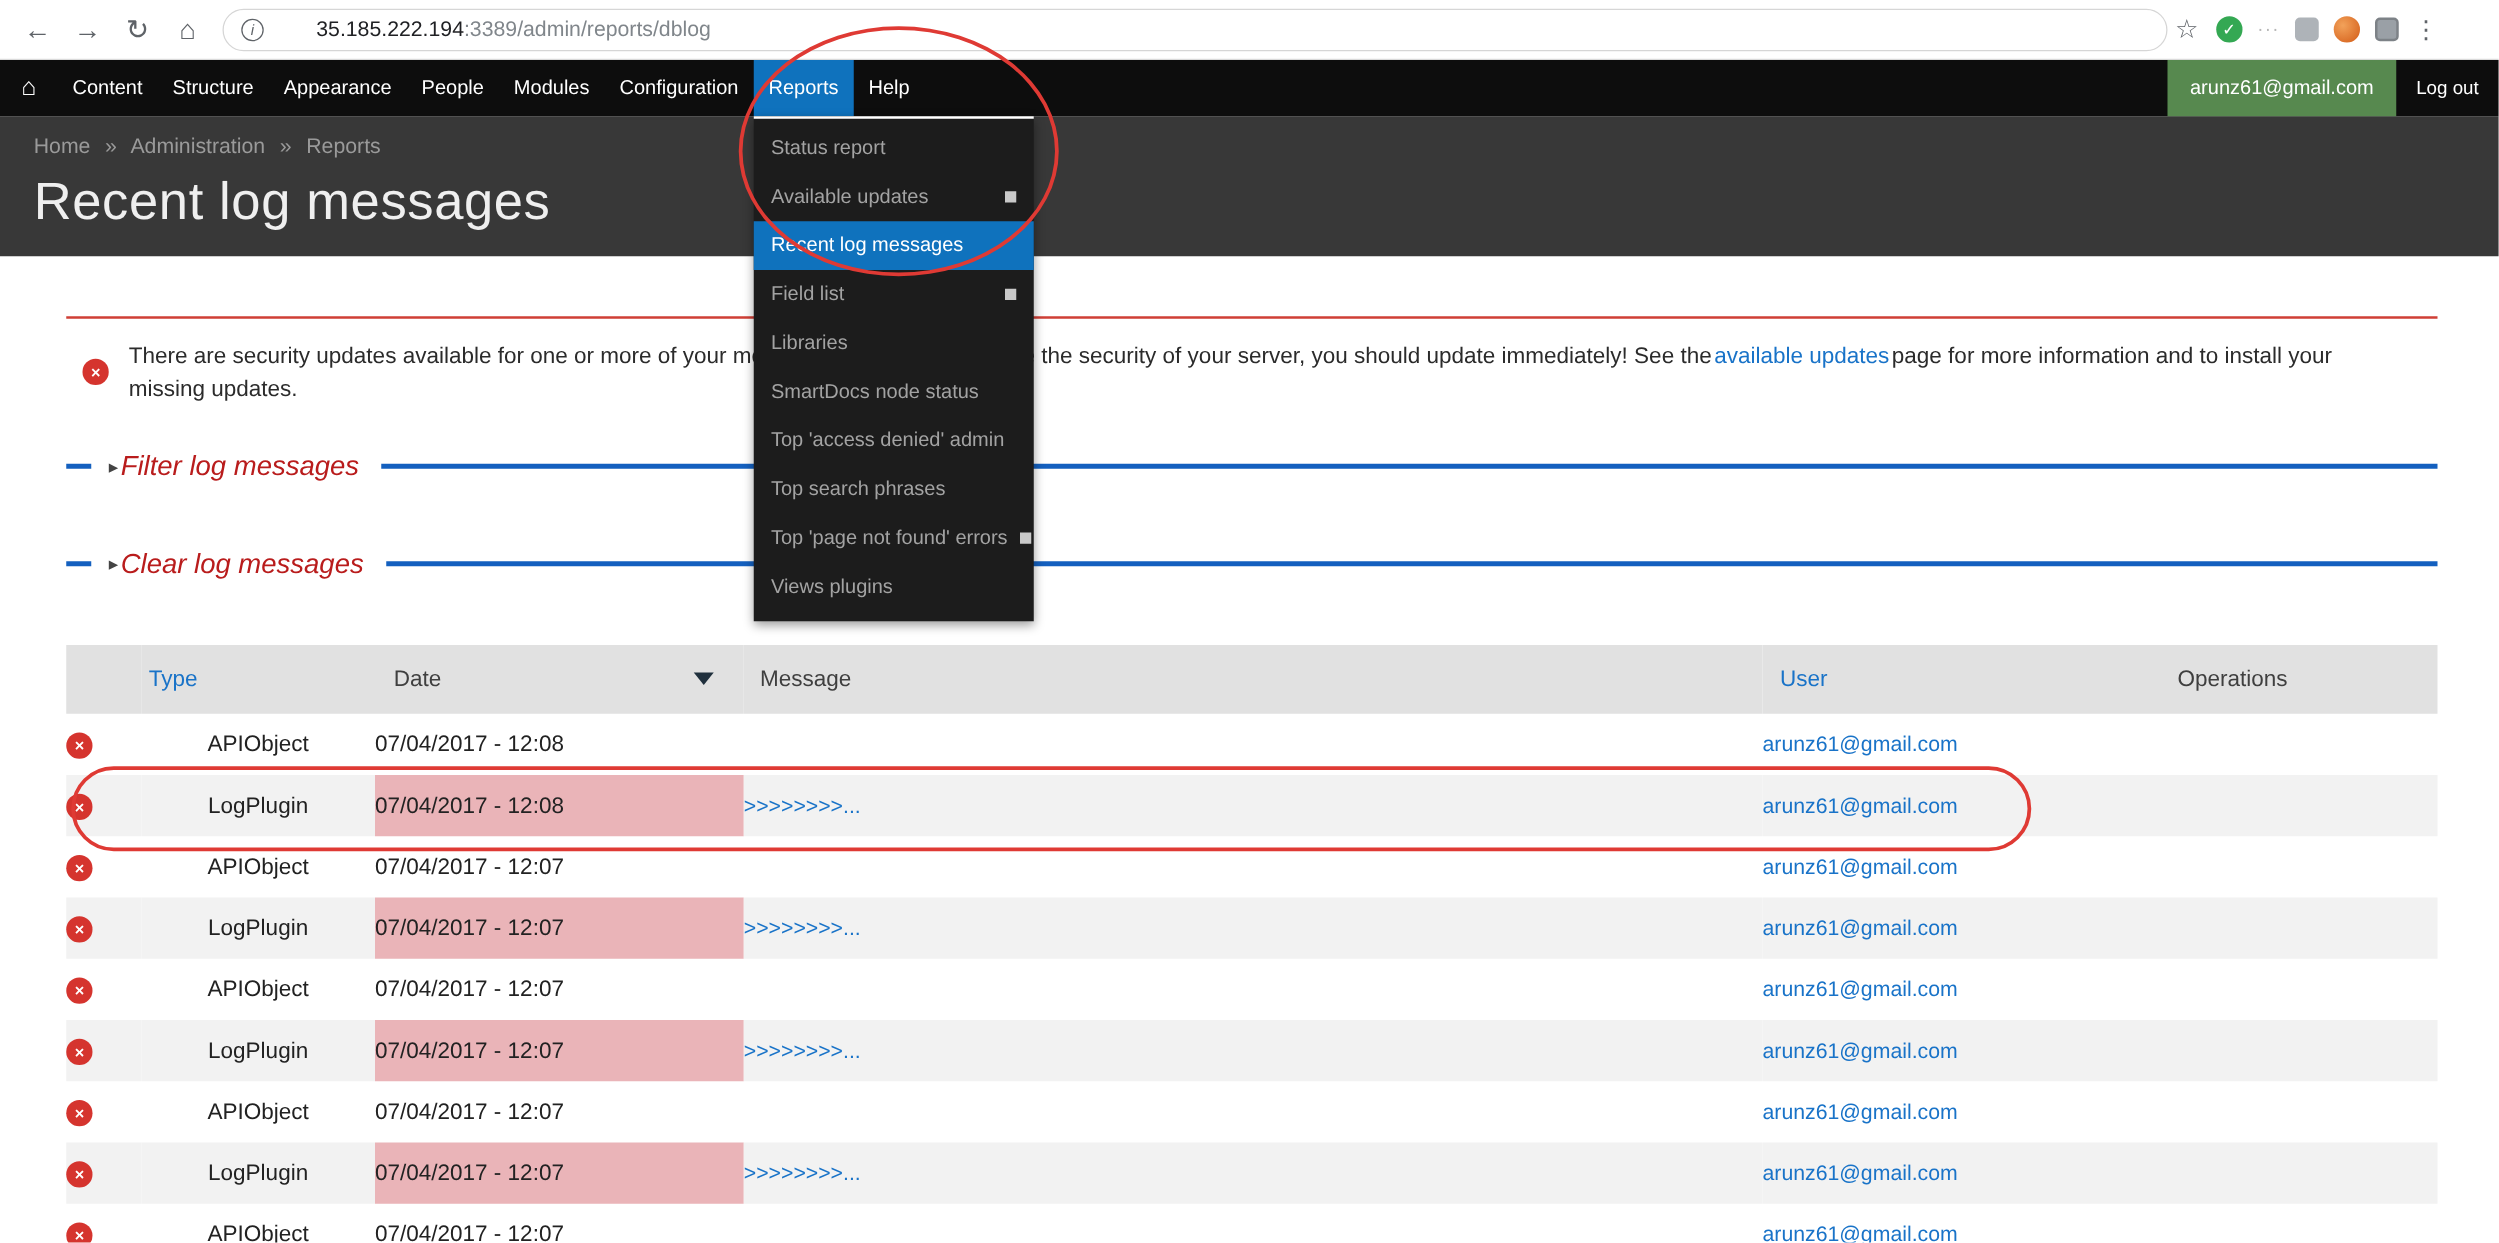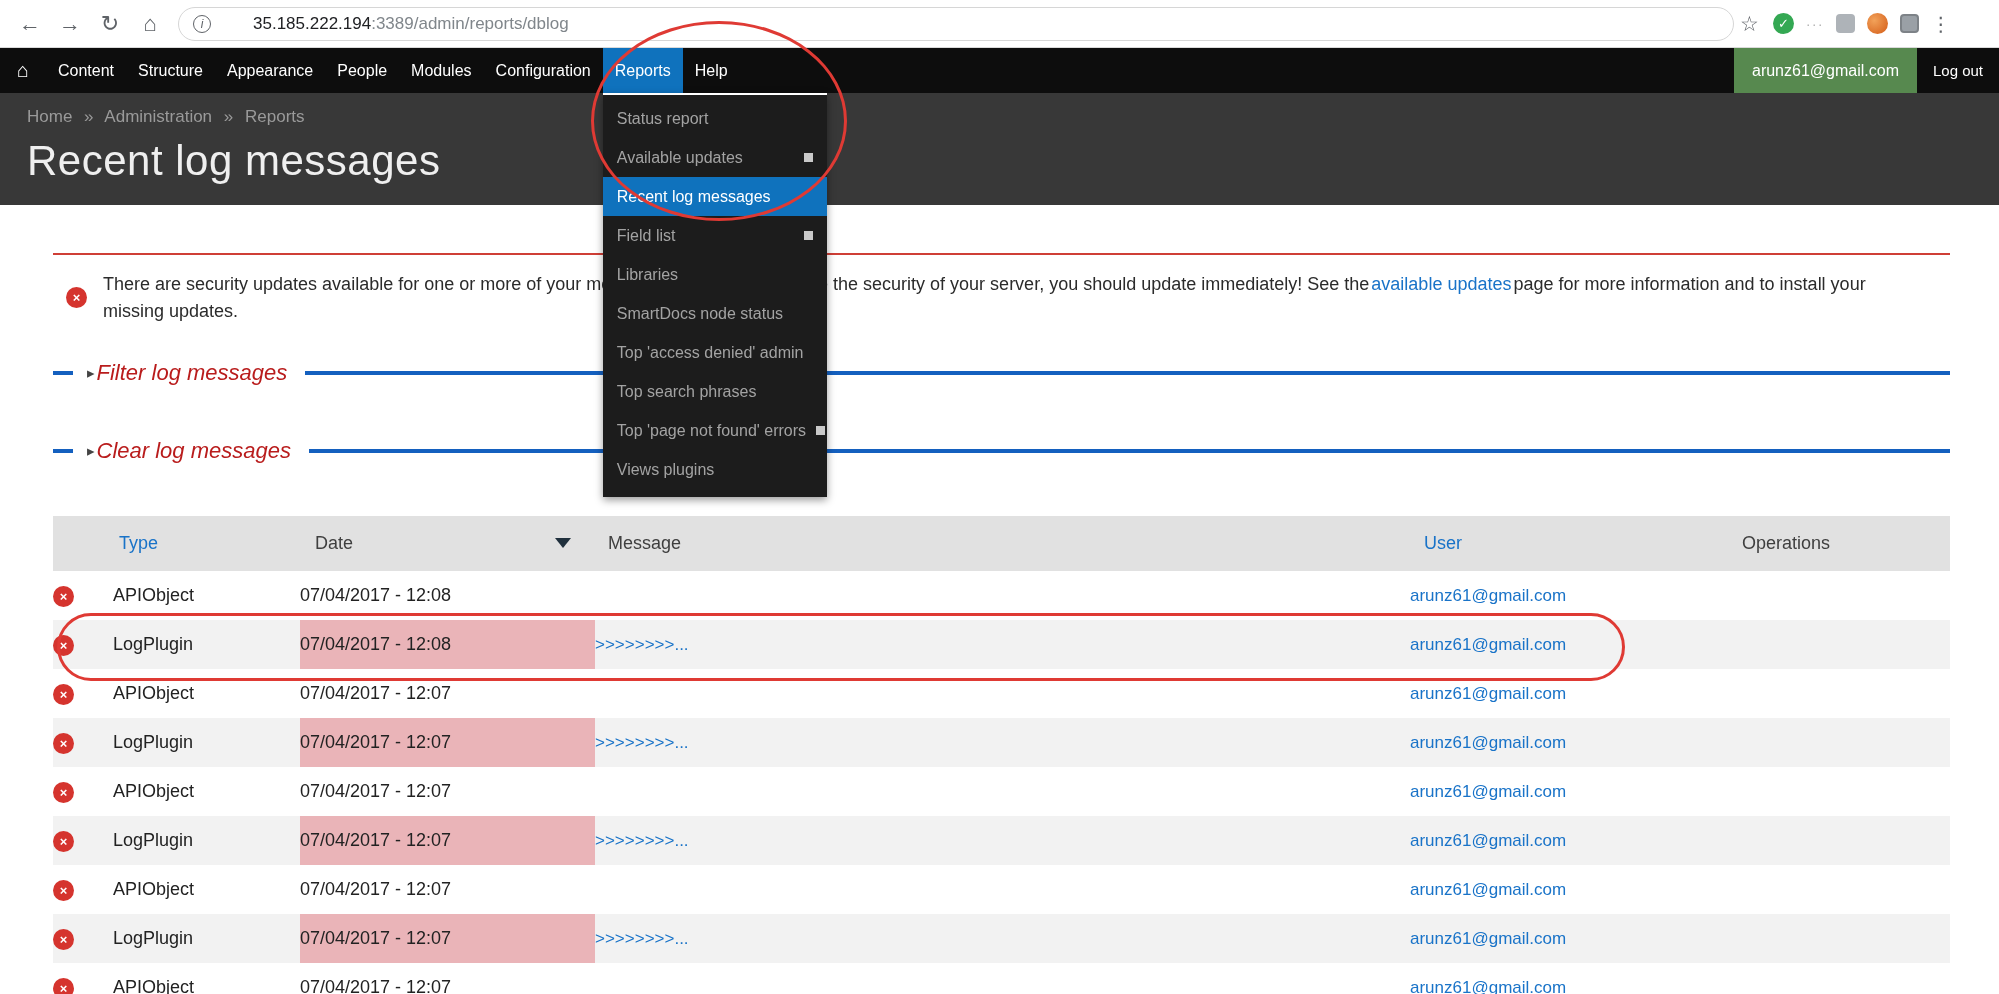--- a/index.html
+++ b/index.html
@@ -83,21 +83,21 @@
   th.h-type a,th.h-user a{color:#1973c8;text-decoration:none;cursor:pointer;}
   th.h-type{padding-left:6px;}
   th.h-date{background:#1973c2;color:#fff;padding-left:15px;position:relative;cursor:pointer;}
   .sort-arrow{position:absolute;right:24px;top:22px;width:0;height:0;
     border-left:8px solid transparent;border-right:8px solid transparent;border-top:10px solid #20303d;}
   th.h-msg{padding-left:13px;}
   th.h-user{padding-left:14px;}
   th.h-ops{padding-left:2px;}
   table.log td{height:49px;padding:0;vertical-align:middle;color:#222;}
   td.cell-icon{padding-left:14px;}
-  td.cell-type{padding-left:6px;}
+  td.cell-type{padding-left:6px;text-align:center;}
   td.cell-date{padding-left:15px;}
   td.cell-msg{padding-left:13px;}
   td.cell-user{padding-left:14px;}
   tr.row-shade td{background:#f2f2f2;}
   tr.row-shade td.cell-date{background:#eab4b8;}
   .msg-link,.user-link{color:#1973c8;text-decoration:none;cursor:pointer;font-size:17px;}
 </style>
 </head>
 <body>
 

